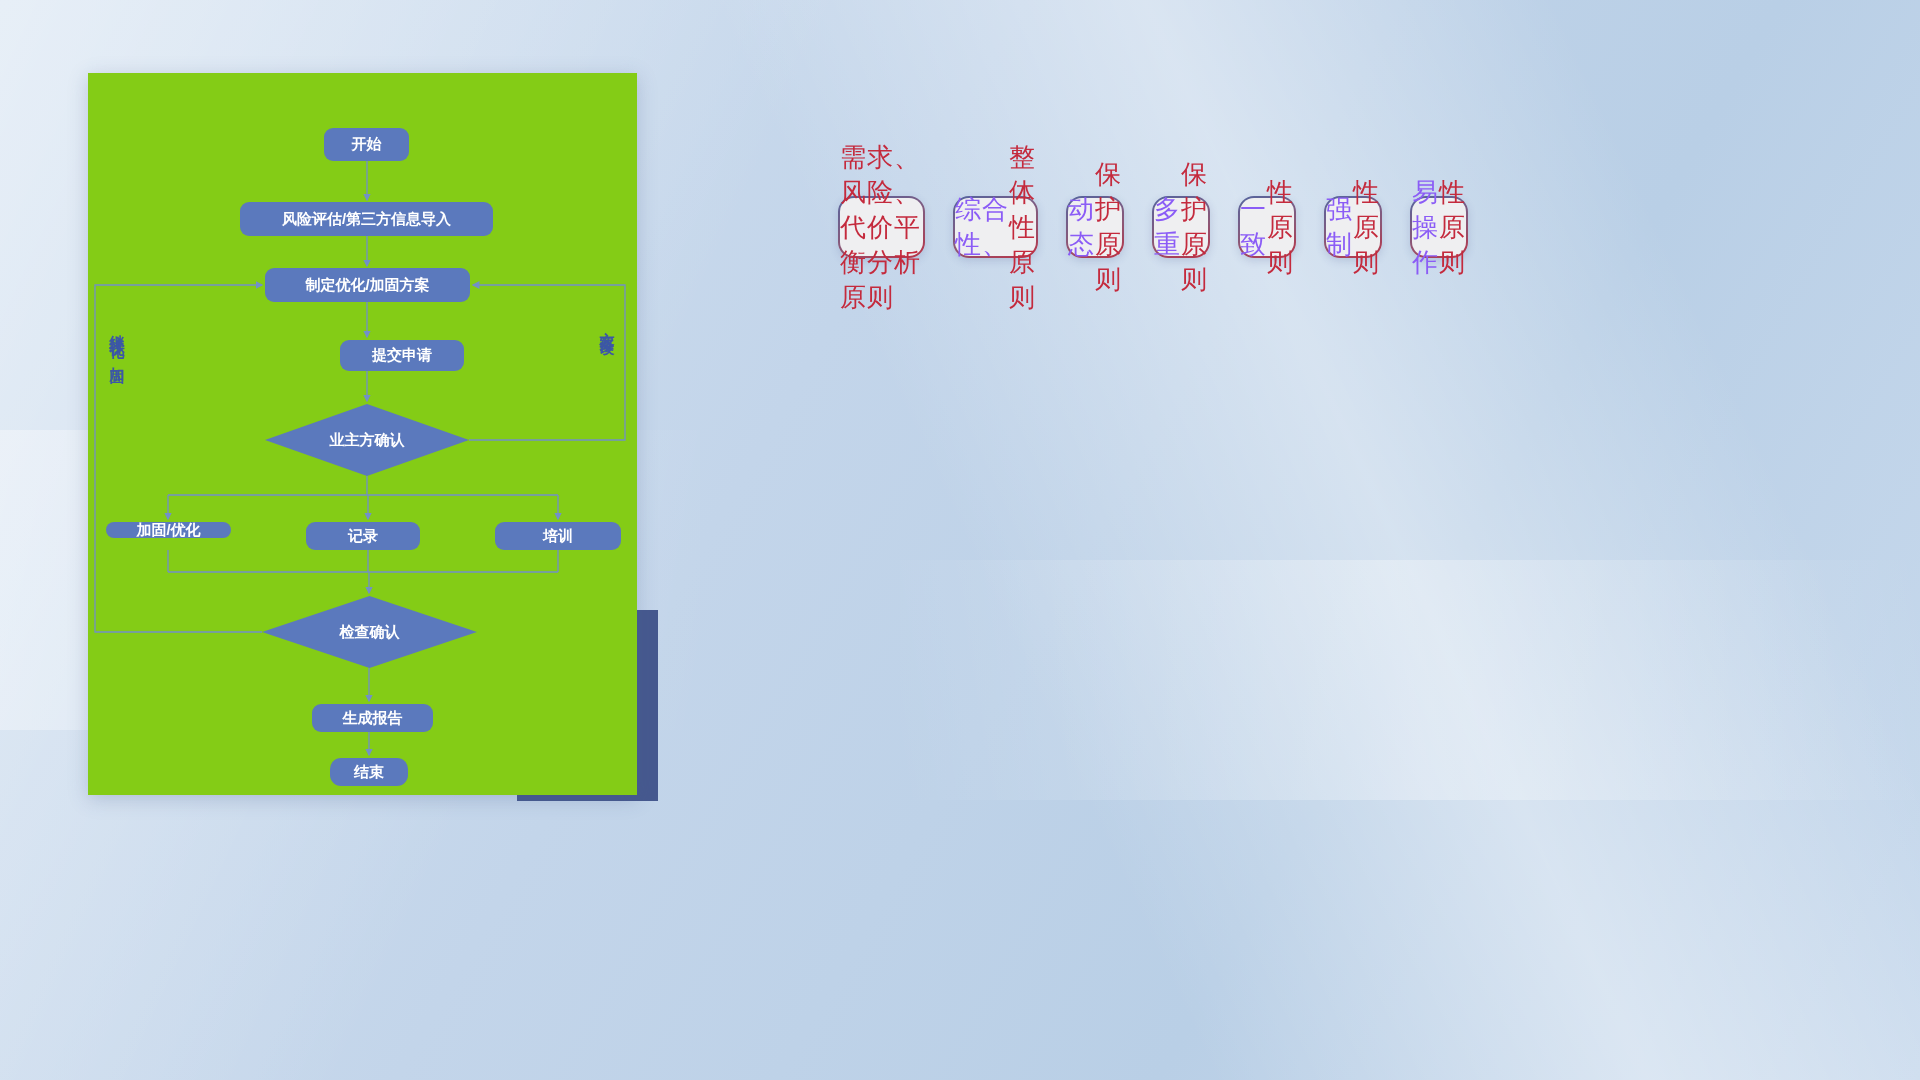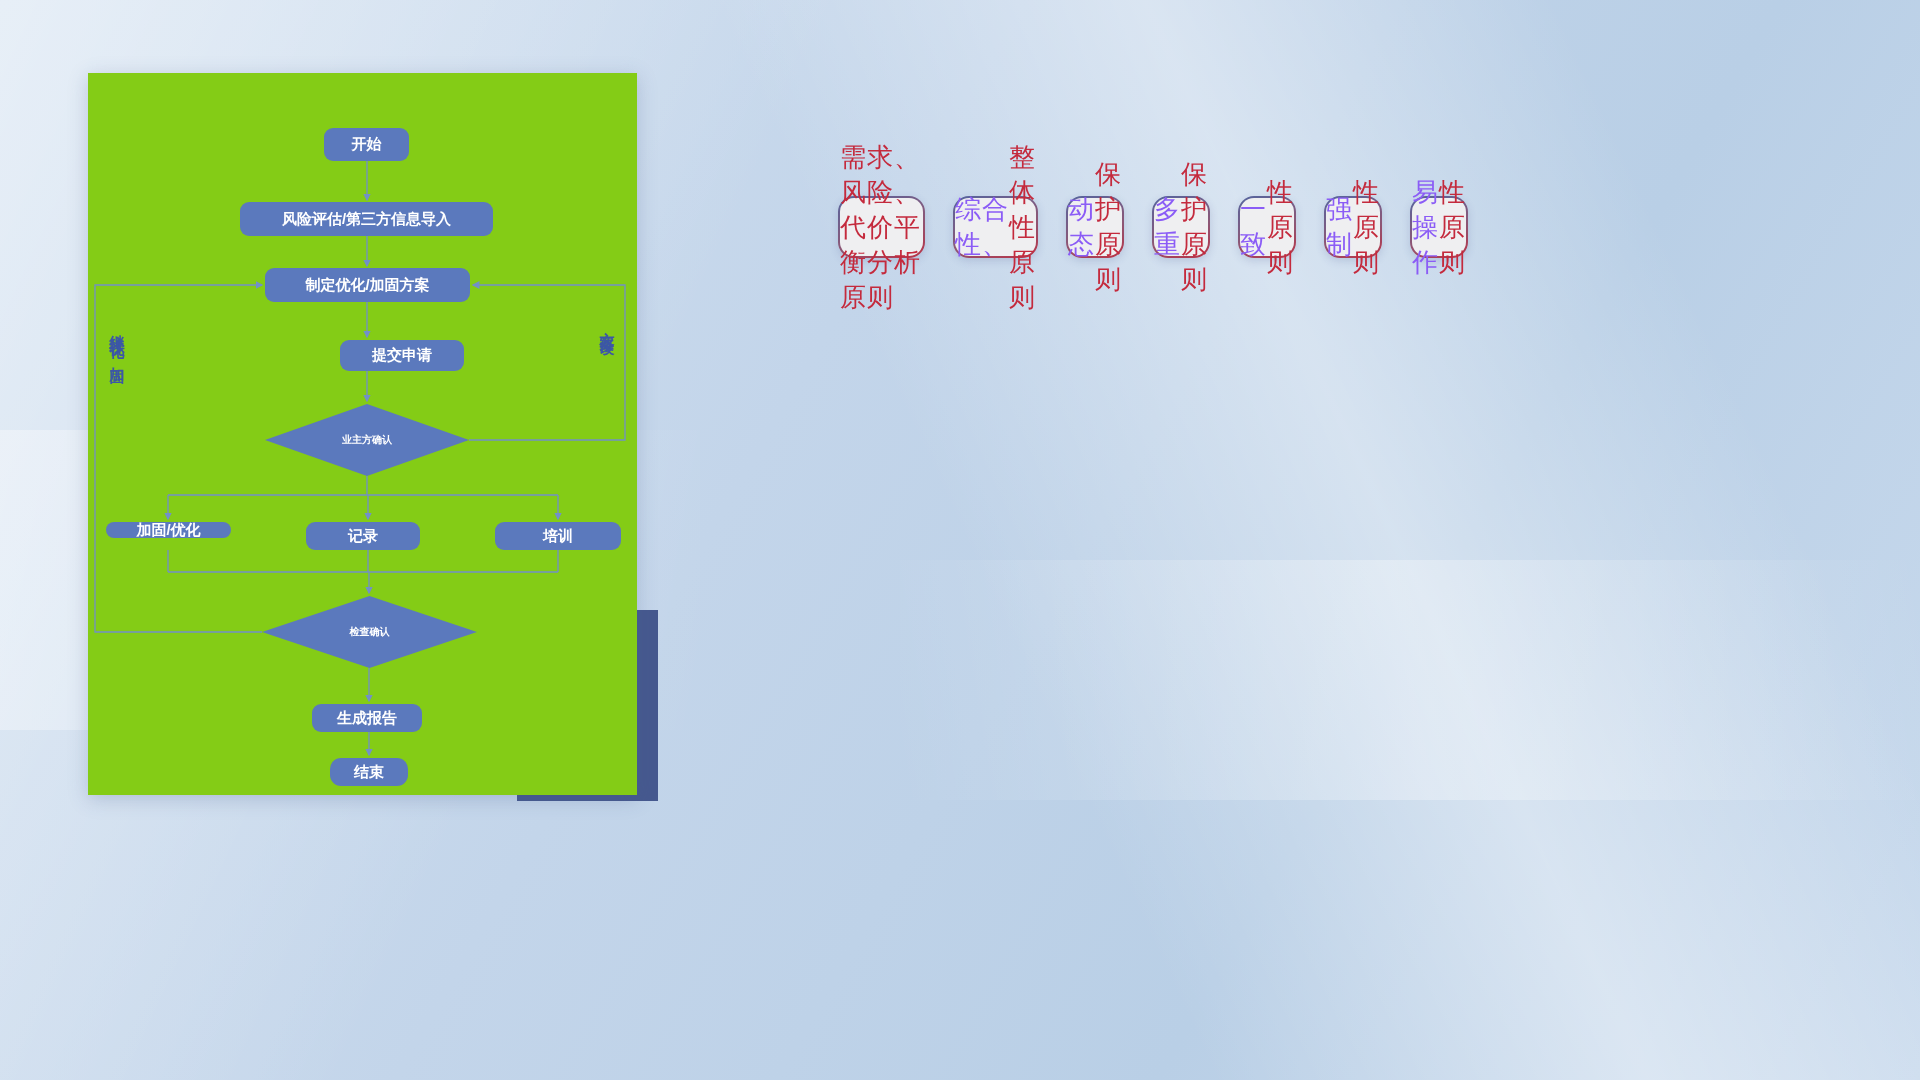--- a/index.html
+++ b/index.html
@@ -27,21 +27,21 @@
   .flow-svg { position: absolute; left: 0; top: 0; width: 549px; height: 722px; }
 
   .node {
     position: absolute; display: flex; align-items: center; justify-content: center;
     background: #5b79bd; color: #ffffff; font-weight: bold; font-size: 15px;
     border-radius: 9px; text-align: center; line-height: 1.1;
   }
   .node.pillbox { border-radius: 9px; }
   .diamond {
     position: absolute; display: flex; align-items: center; justify-content: center;
-    background: #5b79bd; color: #ffffff; font-weight: bold; font-size: 10px;
+    background: #5b79bd; color: #ffffff; font-weight: bold; font-size: 15px;
     clip-path: polygon(50% 0, 100% 50%, 50% 100%, 0 50%);
   }
   .vlabel {
     position: absolute; writing-mode: vertical-lr; text-orientation: upright;
     color: #3c57a6; font-weight: bold; font-size: 15px; letter-spacing: 3px;
     line-height: 1;
   }
 
   
   .principles-title {
@@ -117,21 +117,21 @@
     <div class="diamond" style="left:177px; top:331px; width:204px; height:72px;">业主方确认</div>
 
     <div class="node" style="left:18px; top:449px; width:125px; height:16px;">加固/优化</div>
 
     <div class="node" style="left:218px; top:449px; width:114px; height:28px;text-align:right;">记录</div>
 
     <div class="node" style="left:407px; top:449px; width:126px; height:28px;">培训</div>
 
     <div class="diamond" style="left:174px; top:523px; width:215px; height:72px;">检查确认</div>
 
-    <div class="node" style="left:224px; top:631px; width:110px; height:28px;">生成报告</div>
+    <div class="node" style="left:224px; top:631px; width:121px; height:28px;">生成报告</div>
 
     <div class="node pillbox" style="left:242px; top:685px; width:78px; height:28px;border-radius:11px;">结束</div>
 
     <div class="vlabel" style="left:22px; top:250px;">继续优化/加固</div>
 
     <div class="vlabel" style="left:512px; top:246px;">方案修改</div>
   </div>
 
 
   <div class="pill-list">

